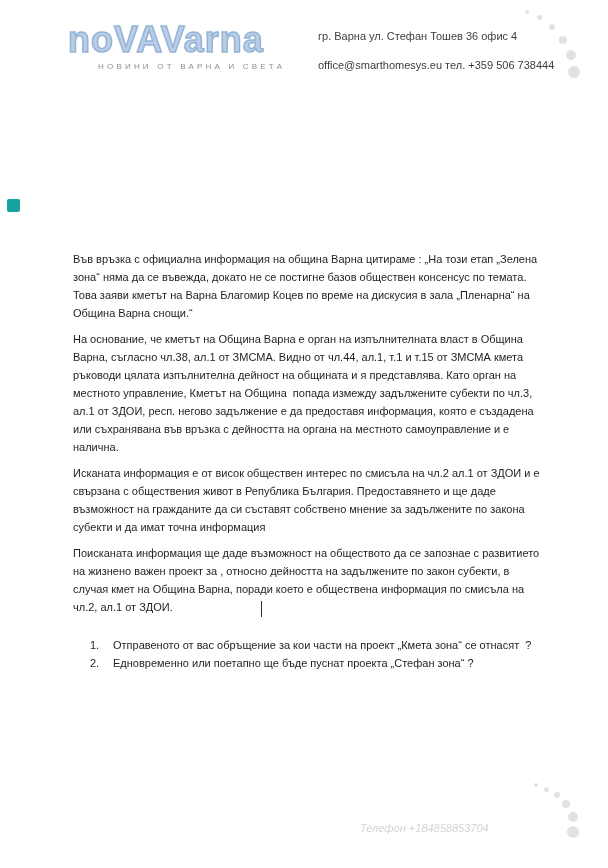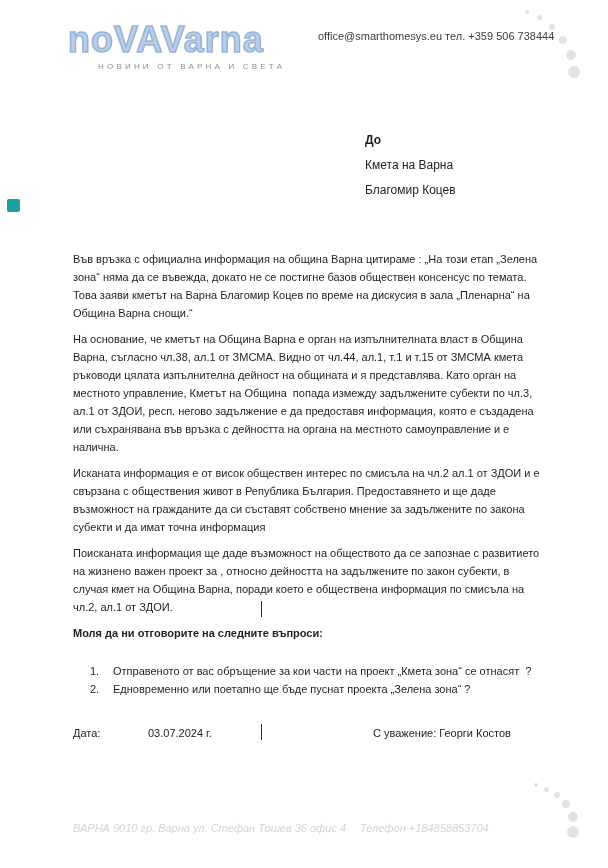--- a/index.html
+++ b/index.html
@@ -88,58 +88,46 @@
     <div class="dot b4"></div>
     <div class="dot b5"></div>
     <div class="dot b6"></div>
   </div>
 
   <div class="logo-block">
     <div class="logo-text">noVAVarna</div>
     <div class="logo-tagline">НОВИНИ ОТ ВАРНА И СВЕТА</div>
   </div>
   <div class="contact-block">
+    <div class="line">гр. Варна ул. Стефан Тошев 36 офис 4</div>
     <div class="line">office@smarthomesys.eu тел. +359 506 738444</div>
   </div>
 
-  <div class="recipient">
-    <div class="salutation">До</div>
-    <div>Кмета на Варна</div>
-    <div>Благомир Коцев</div>
-  </div>
 
   <div class="teal-marker"></div>
 
   <div class="cursor-bar cursor-standalone"></div>
 
   <div class="body-col">
     <p>Във връзка с официална информация на община Варна цитираме : „На този етап „Зелена зона“ няма да се въвежда, докато не се постигне базов обществен консенсус по темата. Това заяви кметът на Варна Благомир Коцев по време на дискусия в зала „Пленарна“ на Община Варна снощи.“</p>
     <p>На основание, че кметът на Община Варна е орган на изпълнителната власт в Община Варна, съгласно чл.38, ал.1 от ЗМСМА. Видно от чл.44, ал.1, т.1 и т.15 от ЗМСМА кмета ръководи цялата изпълнителна дейност на общината и я представлява. Като орган на местното управление, Кметът на Община  попада измежду задължените субекти по чл.3, ал.1 от ЗДОИ, респ. негово задължение е да предоставя информация, която е създадена или съхранявана във връзка с дейността на органа на местното самоуправление и е налична.</p>
     <p>Исканата информация е от висок обществен интерес по смисъла на чл.2 ал.1 от ЗДОИ и е свързана с обществения живот в Република България. Предоставянето и ще даде възможност на гражданите да си съставят собствено мнение за задължените по закона субекти и да имат точна информация</p>
     <p>Поисканата информация ще даде възможност на обществото да се запознае с развитието на жизнено важен проект за , относно дейността на задължените по закон субекти, в случая кмет на Община Варна, поради което е обществена информация по смисъла на чл.2, ал.1 от ЗДОИ.</p>
-    <p class="prompt">Моля да ни отговорите на следните въпроси:</p>
 
     <div class="q-list">
       <div class="q-row">
         <span class="q-num">1.</span>
         <span class="q-text">Отправеното от вас обръщение за кои части на проект „Кмета зона“ се отнасят  ?</span>
       </div>
       <div class="q-row">
         <span class="q-num">2.</span>
-        <span class="q-text">Едновременно или поетапно ще бъде пуснат проекта „Зелена зона“ ?</span>
+        <span class="q-text">Едновременно или поетапно ще бъде пуснат проекта „Стефан зона“ ?</span>
       </div>
     </div>
 
 
-    <div class="signoff">
-      <span class="date-label">Дата:</span>
-      <span class="date-value">03.07.2024 г.</span>
-      <span class="cursor-bar cursor-signoff"></span>
-      <span class="signature">С уважение: Георги Костов</span>
-    </div>
   </div>
 
   <div class="footer">
-    <span class="footer-address">ВАРНА 9010 гр. Варна ул. Стефан Тошев 36 офис 4</span>
     <span class="footer-phone">Телефон +184858853704</span>
   </div>
 
 </div>
 
 </body></html>

